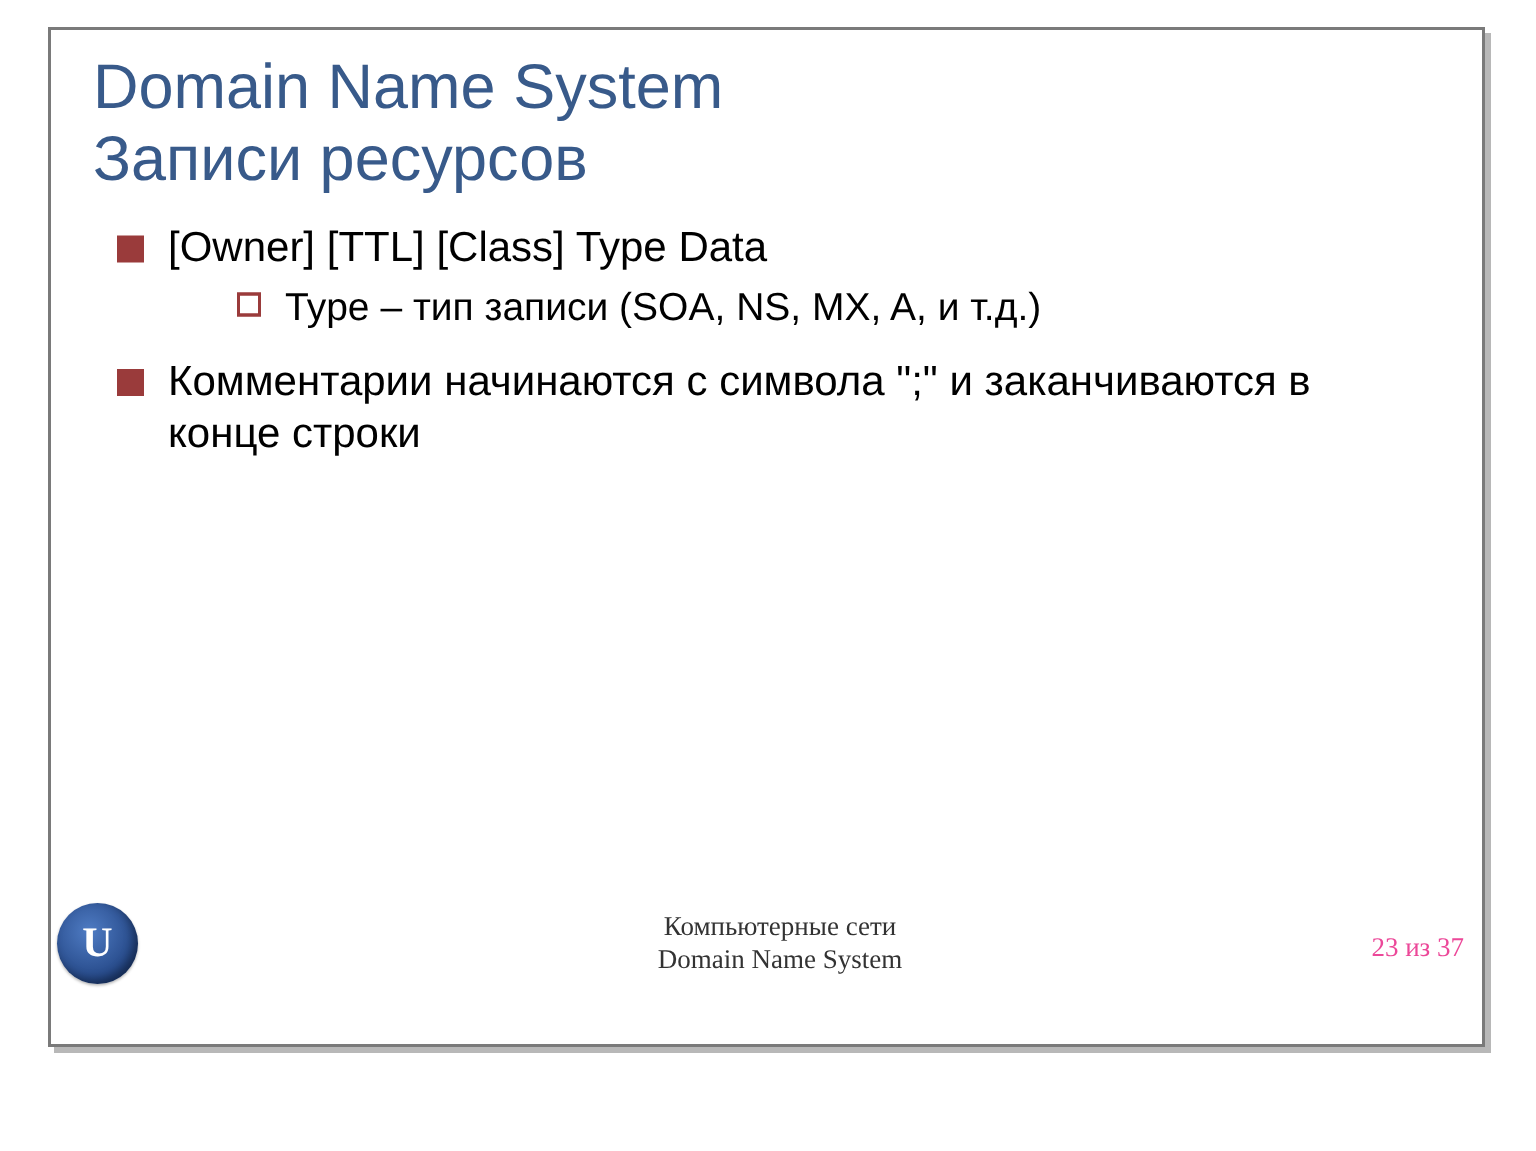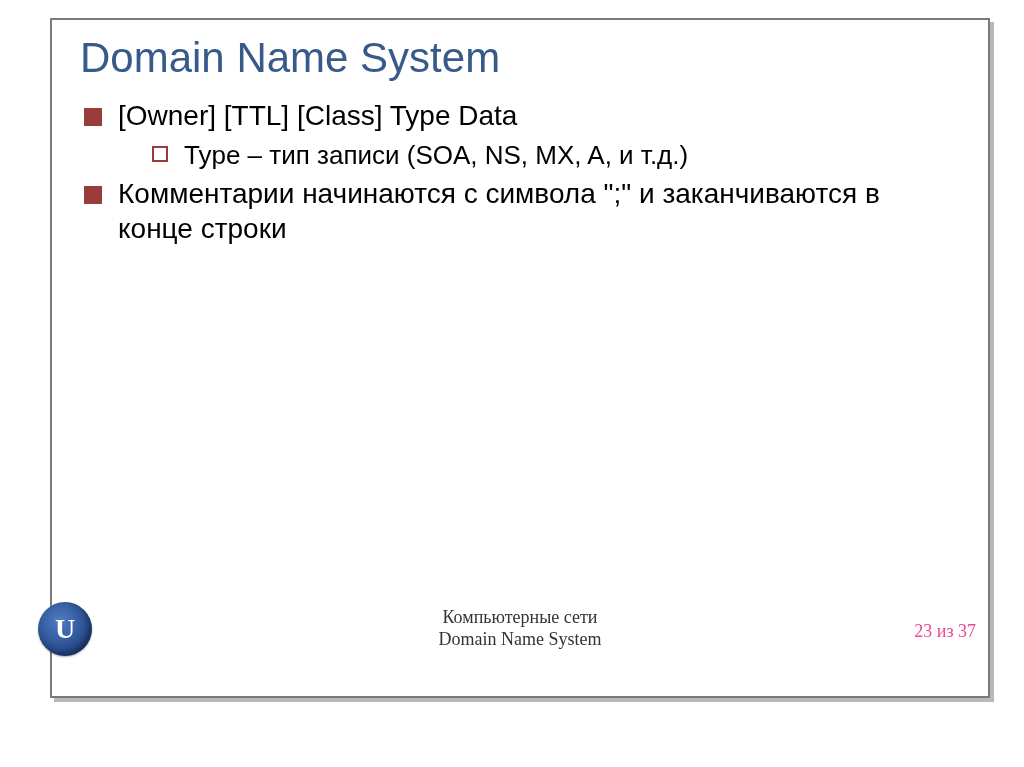--- a/index.html
+++ b/index.html
@@ -8,21 +8,21 @@
     width: 1024px;
     height: 767px;
     background: #fff;
     font-family: Verdana, Geneva, sans-serif;
   }
   .slide {
     box-sizing: border-box;
     width: 1024px;
     height: 670px;
     position: relative;
-    padding: 18px 34px 0 50px;
+    padding: 18px 34px 0 32px;
     border-radius: 10px;
   }
   .frame {
     border: 2px solid #7a7a7a;
     box-shadow: 4px 4px 0 #b8b8b8;
     box-sizing: border-box;
     width: 100%;
     height: 680px;
     padding: 14px 28px 10px 28px;
     position: relative;
@@ -32,21 +32,21 @@
     font-size: 42px;
     line-height: 1.15;
     margin: 0 0 16px 0;
     font-weight: normal;
   }
   .content {
     color: #000;
     font-size: 28px;
     line-height: 1.25;
   }
-  ul { list-style: none; margin: 4px; padding: 0; }
+  ul { list-style: none; margin: 16px; padding: 0; }
   .lvl1 > li { padding-left: 34px; position: relative; margin-bottom: 4px; }
   .lvl1 > li::before {
     content: "";
     position: absolute;
     left: 0; top: 10px;
     width: 18px; height: 18px;
     background: #9a3b3b;
   }
   .lvl2 { font-size: 26px; margin-top: 6px; }
   .lvl2 > li { padding-left: 62px; position: relative; margin-bottom: 4px; }
@@ -104,20 +104,21 @@
     font-size: 18px;
   }
 </style>
 </head>
 <body>
 
 <div class="slide">
   <div class="frame">
     <h1 class="title">
       <span>Domain Name System</span><br>
+      <span>Записи ресурсов</span>
     </h1>
 
     <div class="content">
       <ul class="lvl1">
         <li>
           <span>[Owner]  [TTL]  [Class]  Type  Data</span>
           <ul class="lvl2">
             <li>
             </li>
             <li>

